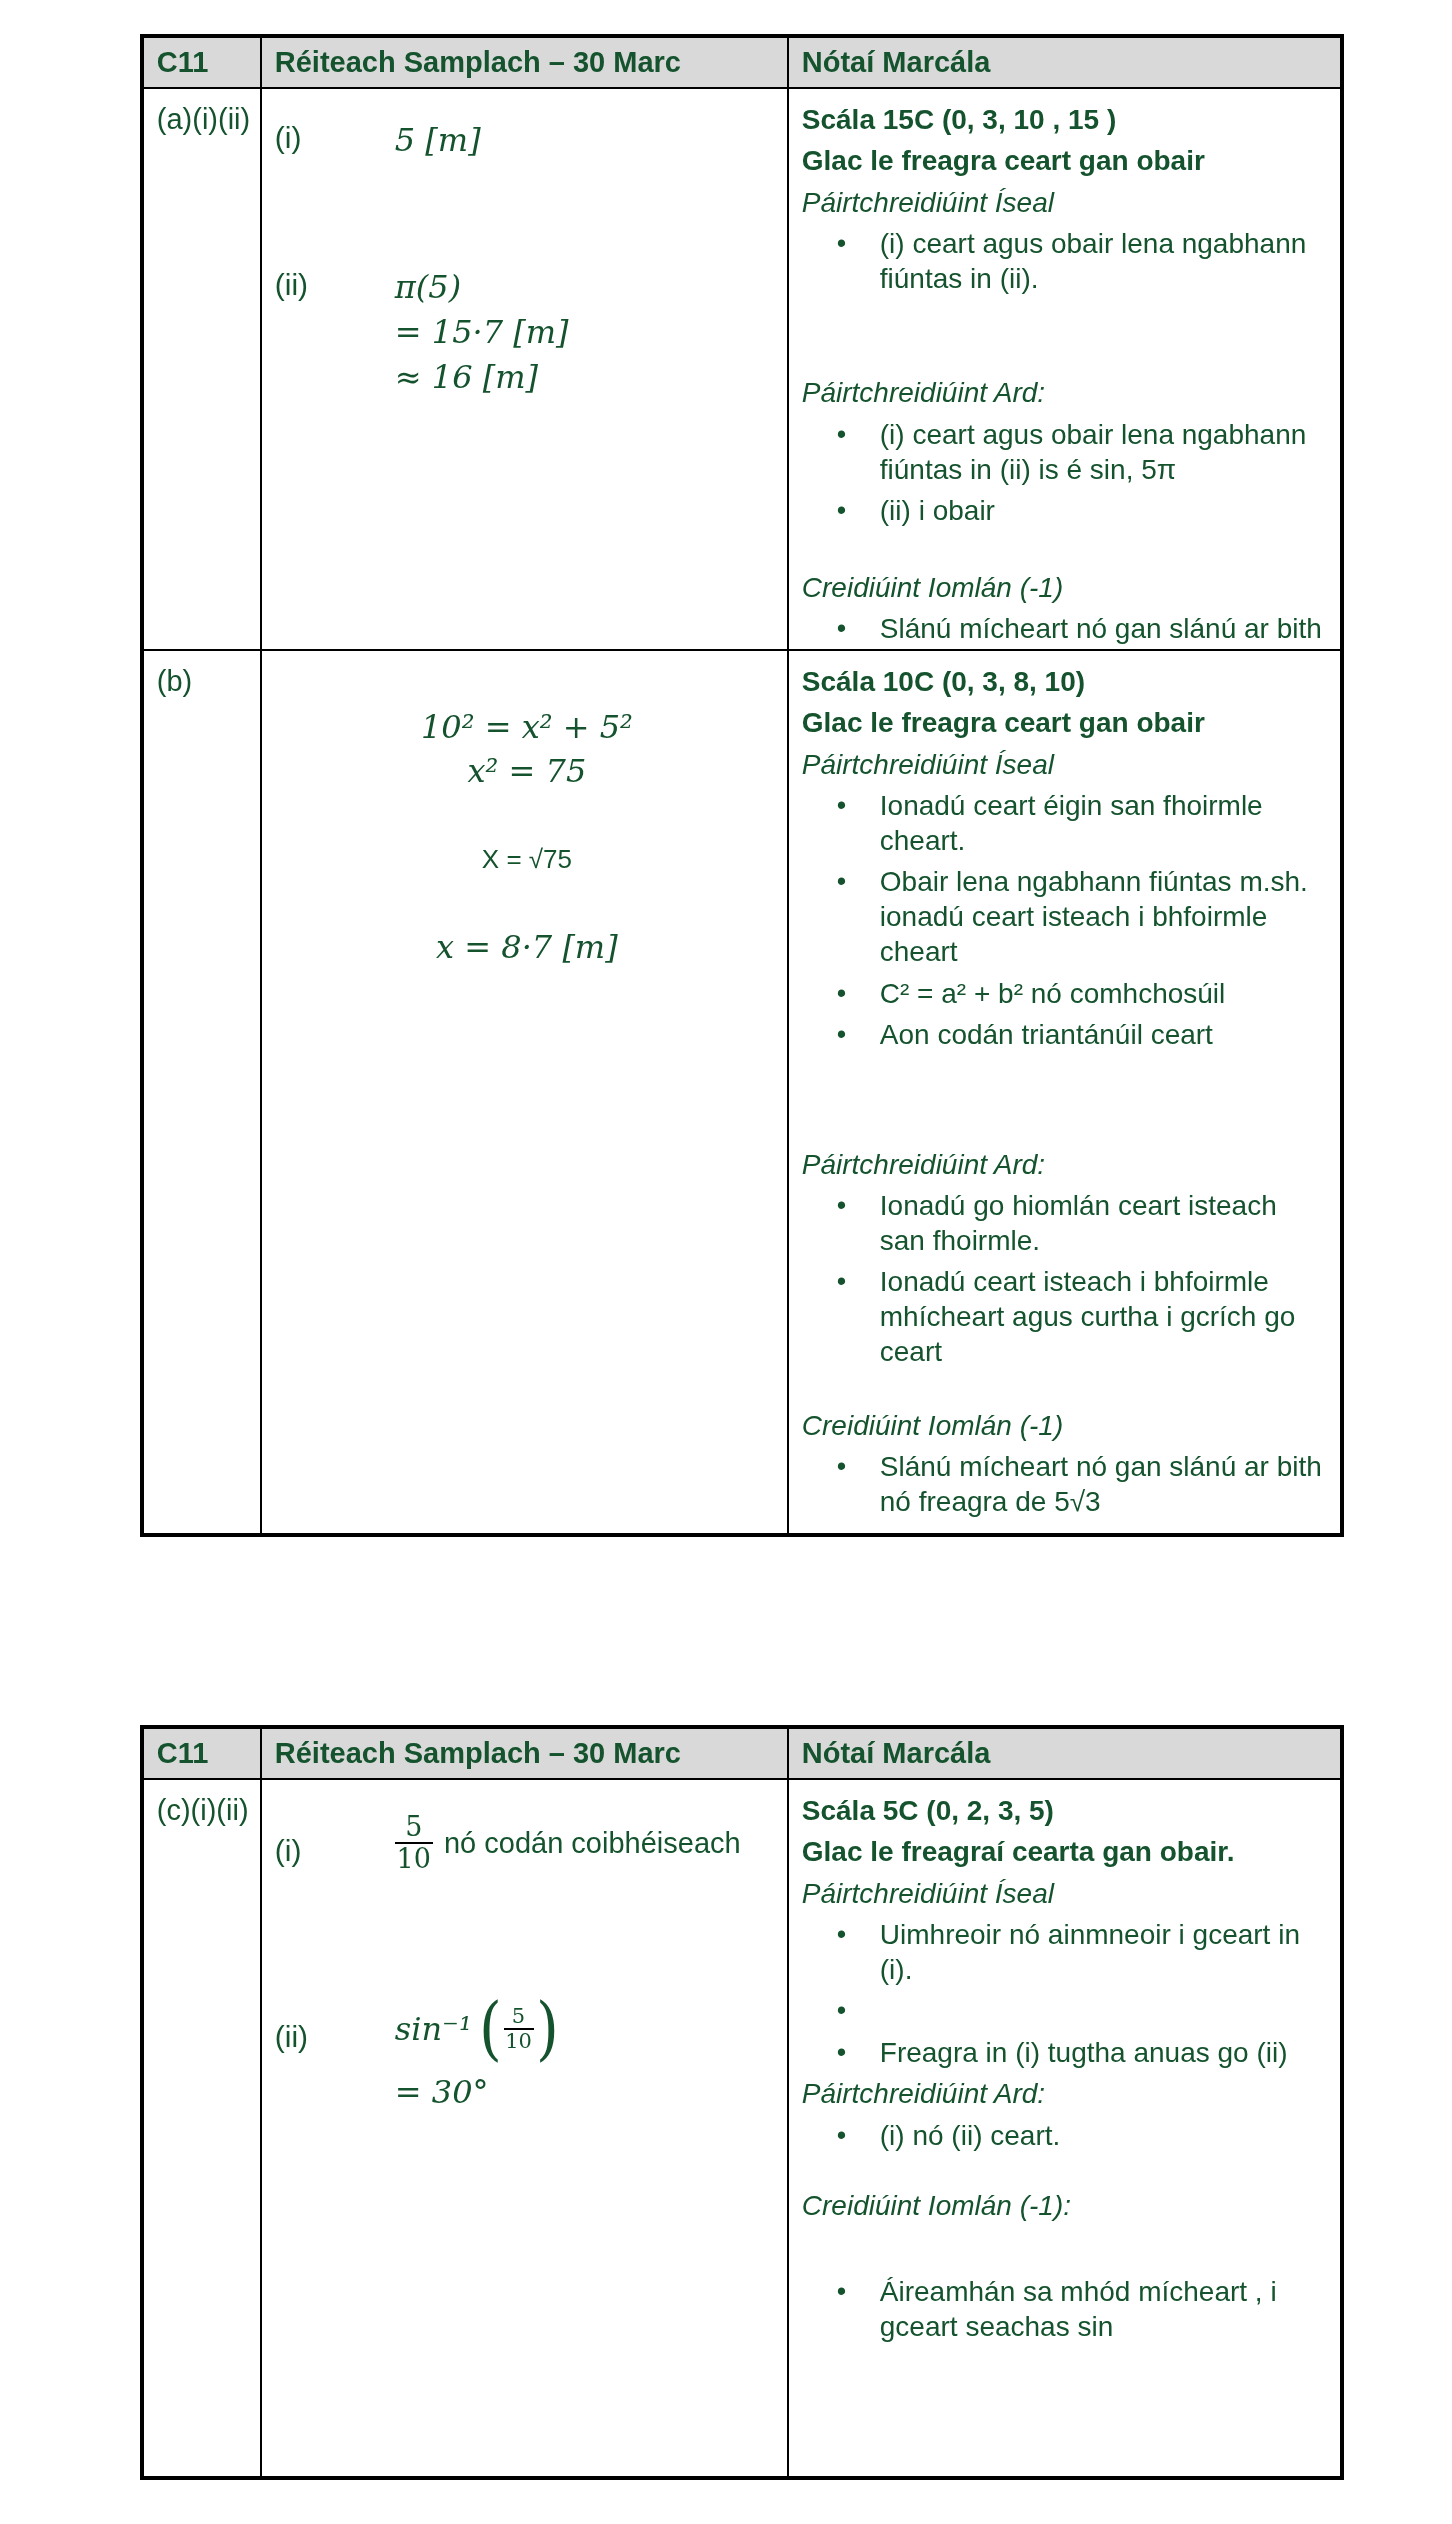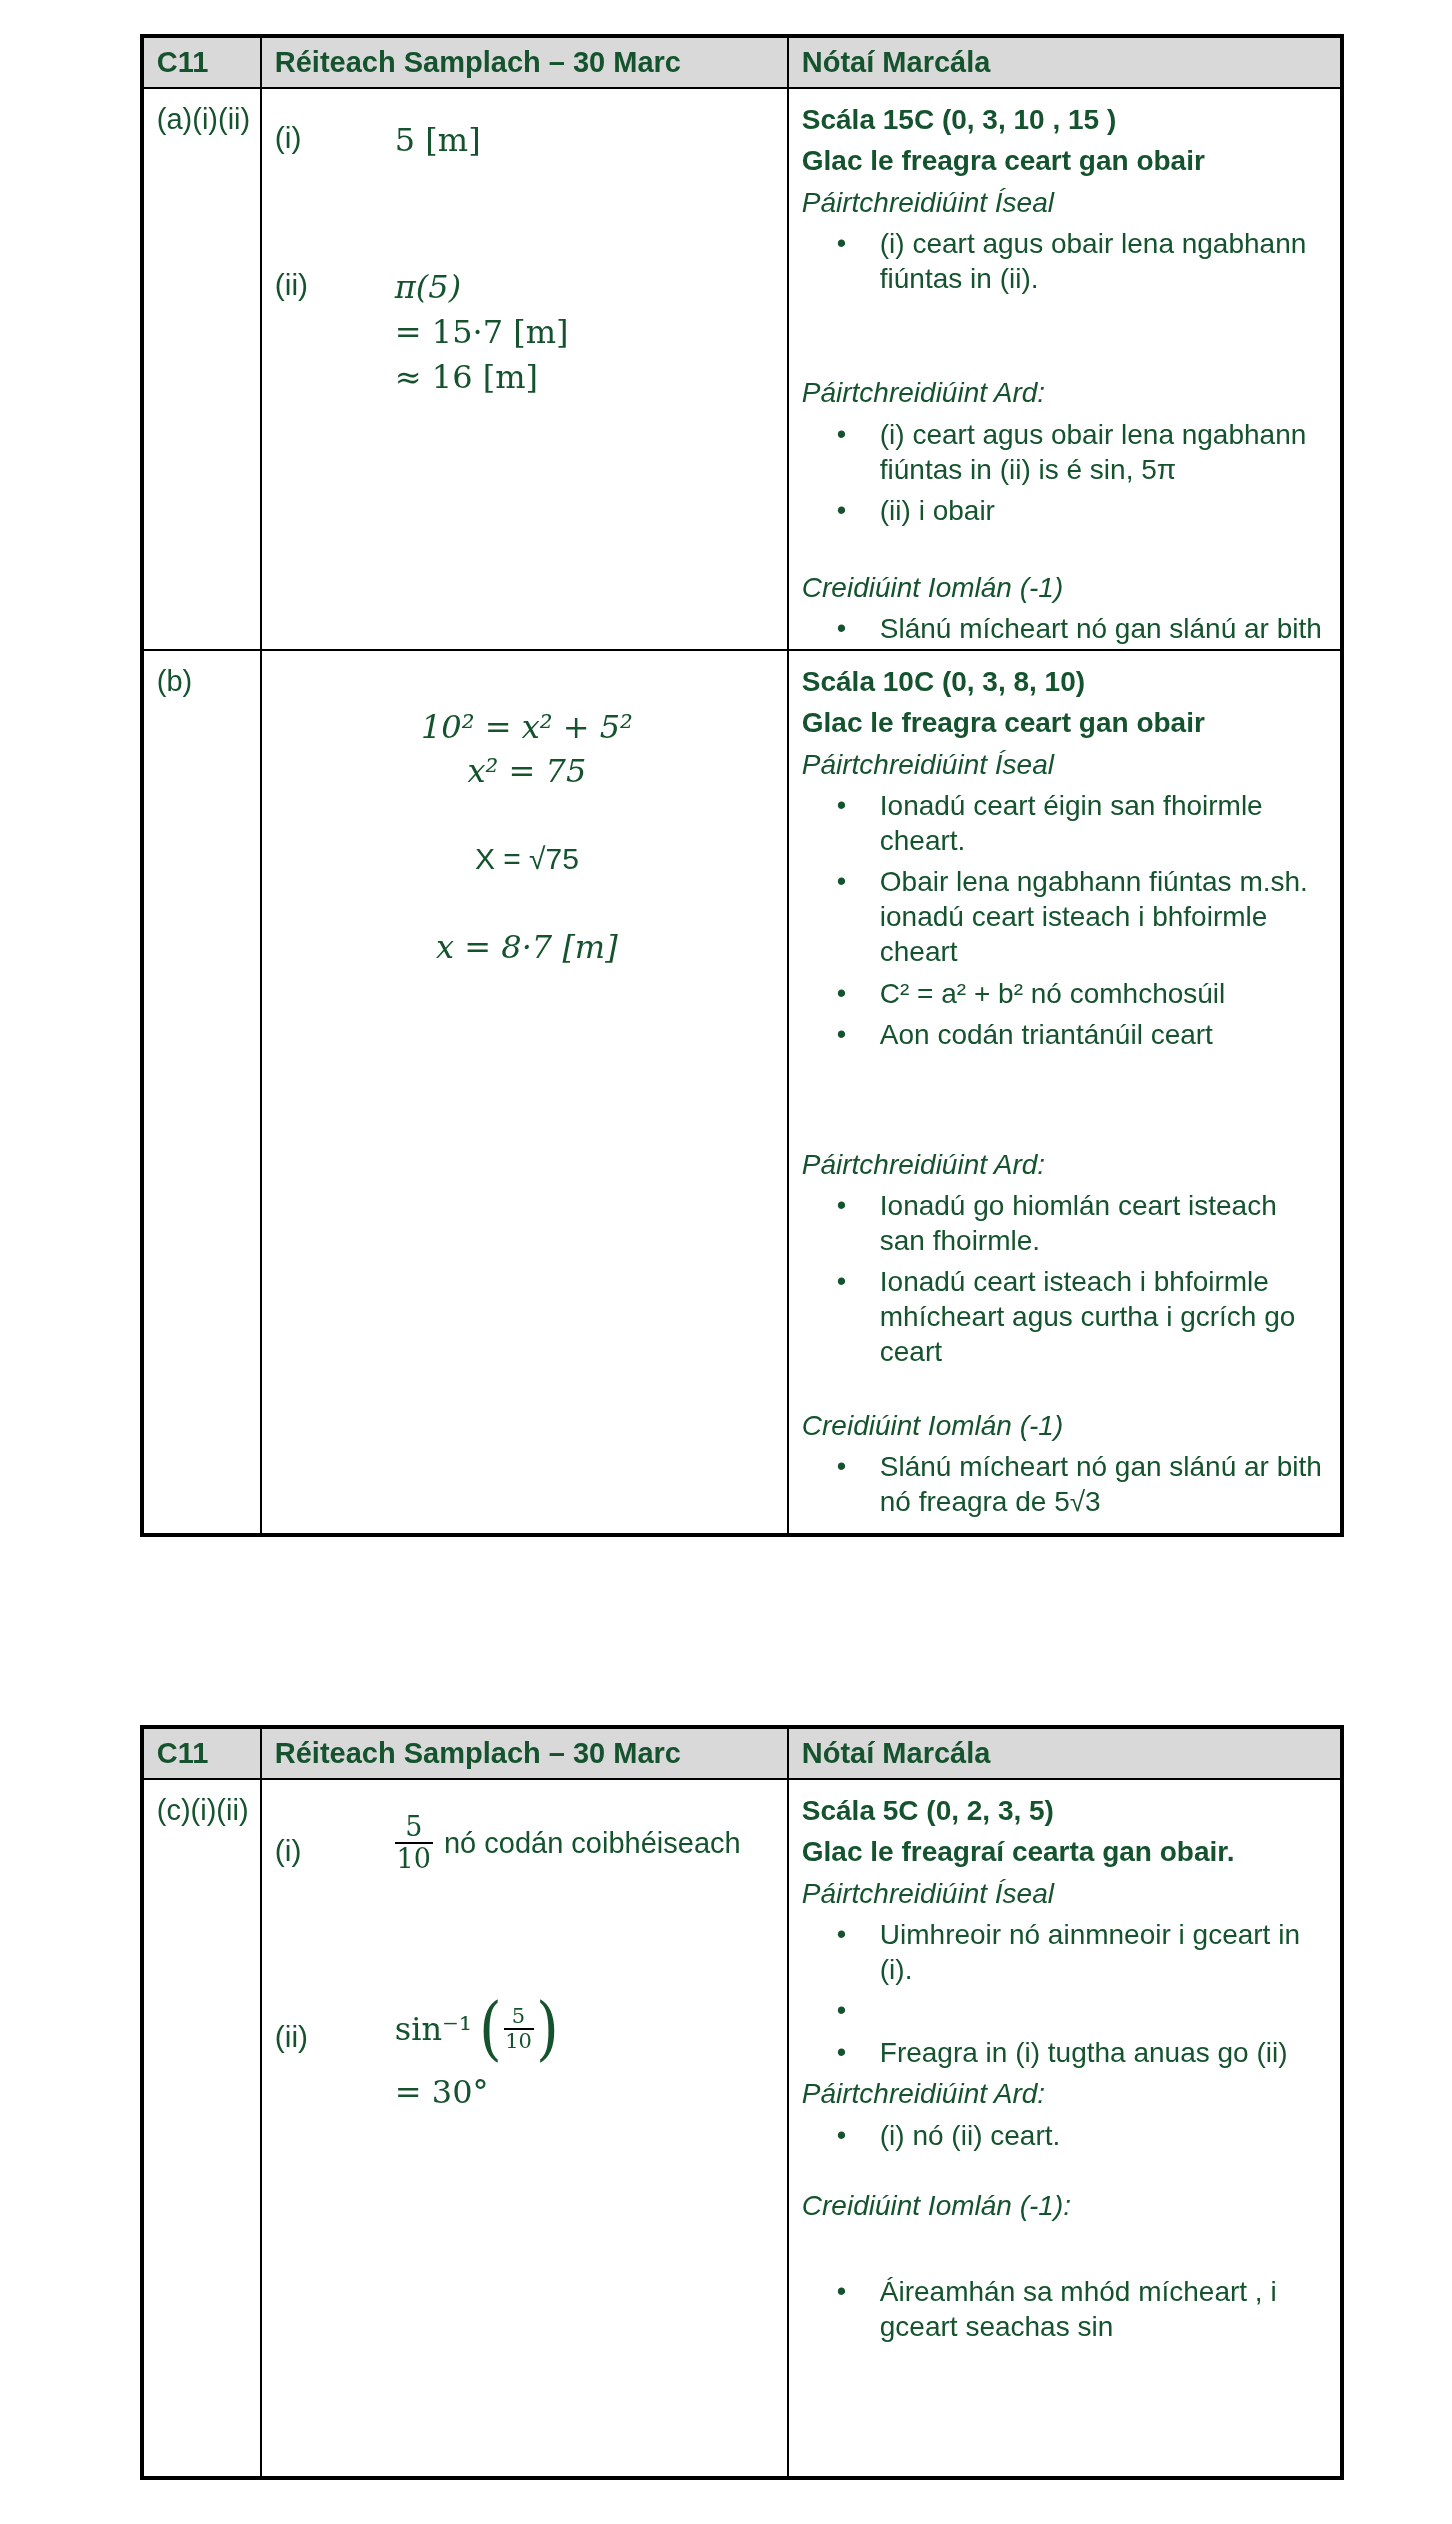--- a/index.html
+++ b/index.html
@@ -28,26 +28,26 @@
   .italic { font-style:italic; }
   .bullet { display:flex; margin:0 0 6.4px 0; }
   .dot { flex:none; width:43px; margin-left:35px; font-size:27px; }
   .btext { flex:1; max-width:447px; }
   .spacer { width:100%; }
 
   
   .sol { padding:8px 8px 0 12.8px; box-sizing:border-box; }
   .sol-row { display:flex; align-items:flex-start; }
   .sol-label { flex:none; width:120px; font-size:30px; padding-top:3.2px; }
-  .math { font-family:"DejaVu Serif","Liberation Serif",serif; }
+  .math { font-family:"DejaVu Serif","Liberation Serif",serif;font-style:italic; }
   .mital { font-style:italic; }
   .mline { font-size:32px; line-height:45px; margin:0; }
   .eqs { text-align:center; font-size:32px; line-height:44px; }
   .eqs p { margin:0; }
-  .sans-eq { font-family:"Liberation Sans","DejaVu Sans",sans-serif; font-size:30px; font-style:normal; }
+  .sans-eq { font-family:"Liberation Sans","DejaVu Sans",sans-serif; font-size:26px; font-style:normal; }
 
   .frac { display:inline-flex; flex-direction:column; align-items:center;
           font-family:"DejaVu Serif","Liberation Serif",serif; }
   .frac-bar { height:2.4px; background:#000; width:100%; }
   .frac-lg { font-size:27px; line-height:30px; min-width:38px; }
   .frac-sm { font-size:21px; line-height:23px; min-width:30px; }
   .sin-line { display:flex; align-items:center; }
   .bigparen { font-family:"DejaVu Serif",serif; font-size:69px; font-weight:normal; line-height:1; transform:scaleX(.85); }
   .fn { font-size:32px; padding-right:4.8px; }
   .itail { font-size:29px; padding-left:11.2px; align-self:center; }

